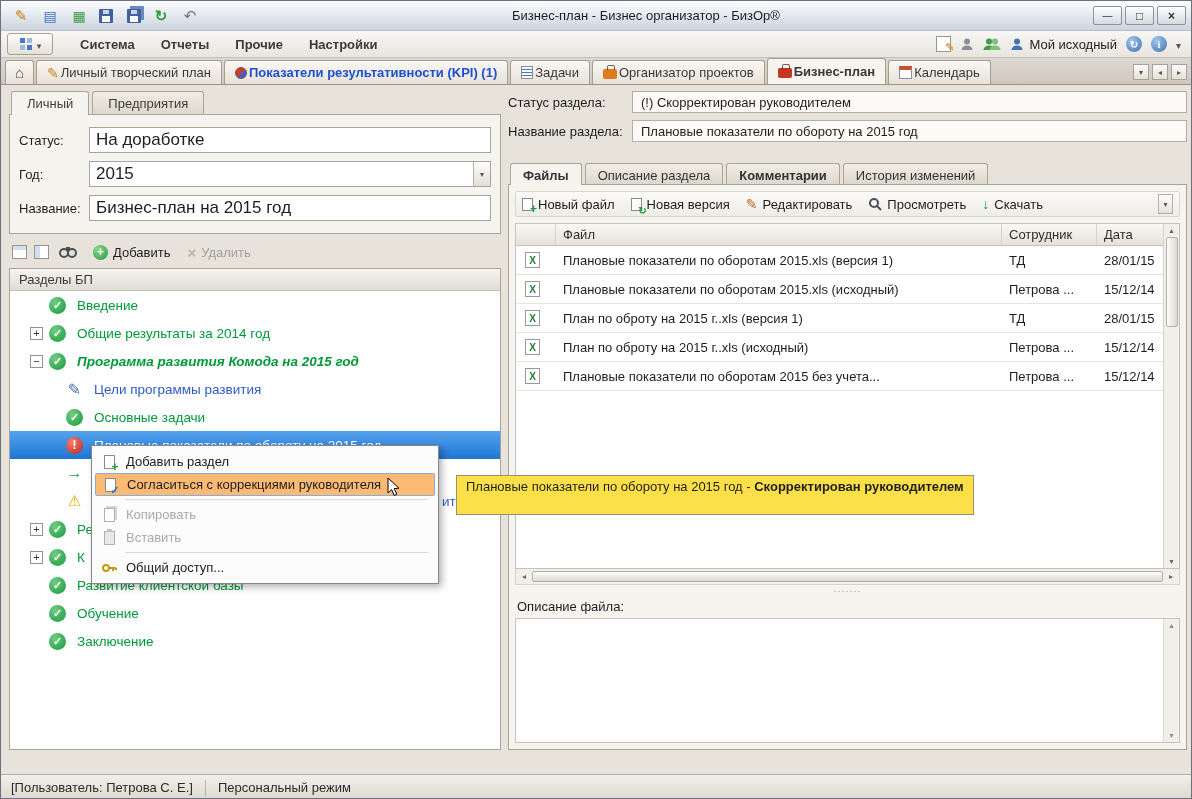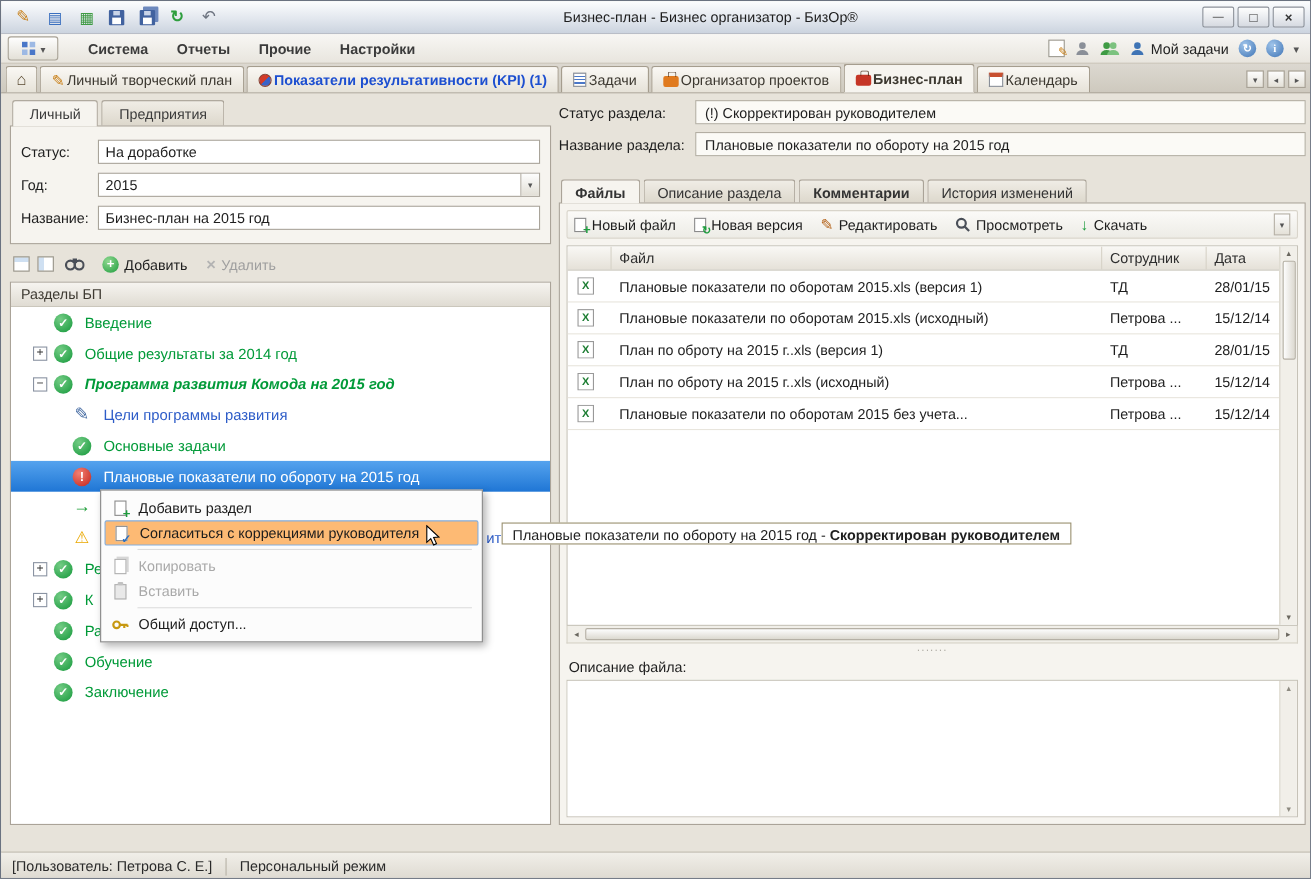--- a/index.html
+++ b/index.html
@@ -86,22 +86,22 @@
   
   .left-panel { position:absolute; left:8px; top:6px; width:492px; height:659px; display:flex; flex-direction:column; }
   .lp-tabs { display:flex; height:24px; padding-left:2px; }
   .lp-tab { padding:4px 15px 0; border:1px solid #aaa398; border-bottom:none; border-radius:3px 3px 0 0;
             font-size:13px; color:#3c3c3c; margin-right:3px; background:linear-gradient(#f0ede6,#dcd7cb); }
   .lp-tab.active { background:#f6f4ef; position:relative; z-index:2; }
   .lp-formbox { border:1px solid #aaa398; background:#f6f4ef; padding:12px 9px; display:flex;
                 flex-direction:column; gap:8px; margin-top:-1px; }
   .f-row { display:flex; align-items:center; }
   .f-label { width:70px; font-size:13px; color:#1e1e1e; }
-  .f-field { flex:1; height:22px; border:1px solid #a9a49a; background:#fff; font-size:13px;
-             color:#1e1e1e; padding:0 6px; font-family:"Liberation Sans",sans-serif; position:relative; }
+  .f-field { flex:1; height:22px; border:1px solid #a9a49a; background:#fff; font-size:17px;
+             color:#1e1e1e; padding:12px 6px; font-family:"Liberation Sans",sans-serif; position:relative; }
   input.f-field { outline:none; }
   .combo-wrap { flex:1; position:relative; }
   .combo-wrap input { width:100%; }
   .combo-btn { position:absolute; right:1px; top:1px; bottom:1px; width:17px;
                background:linear-gradient(#fdfdfd,#e2dfd6); border-left:1px solid #b5b0a5;
                display:flex; align-items:center; justify-content:center; font-size:8px; color:#555; }
   .combo-btn::before { content:"▾"; }
 
   .lp-toolbar { display:flex; align-items:center; gap:7px; margin:7px 0 5px 3px; font-size:13px; height:22px; }
   .mini { width:15px; height:14px; border:1px solid #9a968c; background:#fff; position:relative; }
@@ -161,22 +161,22 @@
                           font-weight:bold; font-size:12px; }
   .mi-page.ok::after    { content:"✓"; position:absolute; right:-5px; bottom:-6px; color:#2d6fc0;
                           font-weight:bold; font-size:11px; }
   .mi-page.gray, .mi-clip { border-color:#b0b0b0; }
   .mi-page.gray { box-shadow:2px -2px 0 #d6d6d6; }
   .mi-clip { width:11px; height:14px; border:1px solid #b0b0b0; background:#e9e9e9; position:relative; }
   .mi-clip::before { content:""; position:absolute; top:-3px; left:2px; width:5px; height:3px;
                      background:#c2c2c2; border-radius:1px; }
 
   
-  .tip { position:absolute; left:455px; top:390px; background:#ffffff; border:1px solid #99906f;
-         padding:3px 9px 0; font-size:13px; color:#1f1f1f; white-space:nowrap; z-index:25; }
+  .tip { position:absolute; left:455px; top:390px; background:#fde047; border:1px solid #99906f;
+         padding:3px 9px 20px; font-size:13px; color:#1f1f1f; white-space:nowrap; z-index:25; }
 
   
   .cursor { position:absolute; left:386px; top:392px; z-index:40; }
 
   
   .right-panel { position:absolute; left:507px; top:6px; width:679px; height:659px;
                  display:flex; flex-direction:column; font-size:13px; }
   .rp-row { display:flex; align-items:center; margin-bottom:7px; }
   .rp-label { width:124px; color:#1e1e1e; }
   .rp-field { flex:1; height:22px; border:1px solid #b3aea3; background:#fbfaf6; display:flex;
@@ -302,21 +302,21 @@
         <circle cx="6" cy="4.5" r="3" fill="#3f9b44"></circle>
           <path d="M0.5 13 a5.5 4.5 0 0 1 11 0 z" fill="#3f9b44"></path>
         <circle cx="12" cy="4.5" r="3" fill="#7cc27f"></circle>
           <path d="M6.5 13 a5.5 4.5 0 0 1 11 0 z" fill="#7cc27f"></path>
       </svg>
       <div class="profile">
         <svg width="14" height="14">
           <circle cx="7" cy="4.5" r="3" fill="#3f74b5"></circle>
             <path d="M1.5 13 a5.5 4.5 0 0 1 11 0 z" fill="#3f74b5"></path>
         </svg>
-        <span>Мой задачи</span>
+        <span>Мой исходный</span>
       </div>
       <span class="round-ico help"></span>
       <span class="round-ico info"></span>
       <span class="chev"></span>
     </div>
   </div>
 
   <div class="tabstrip">
     <div class="mtab home">
         <span class="ti-home"></span>

